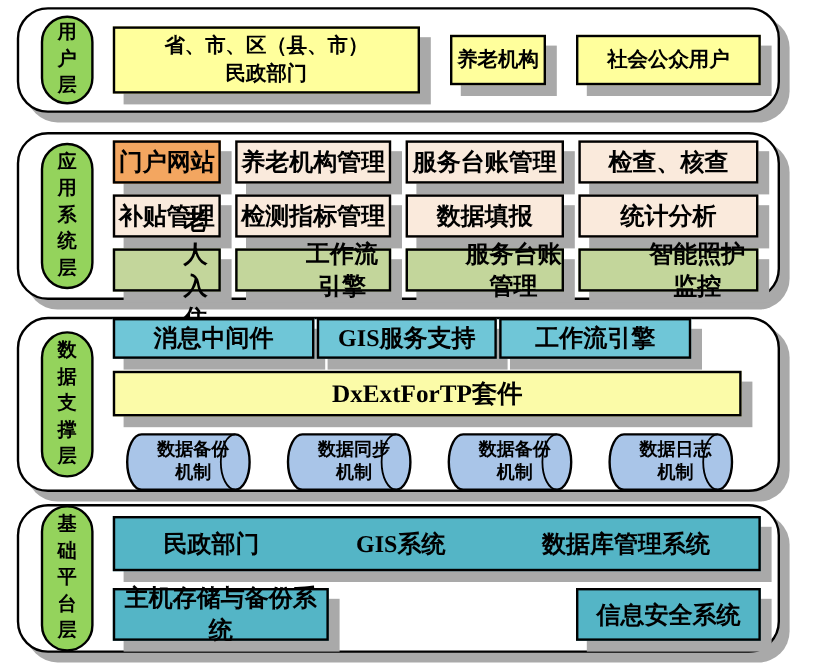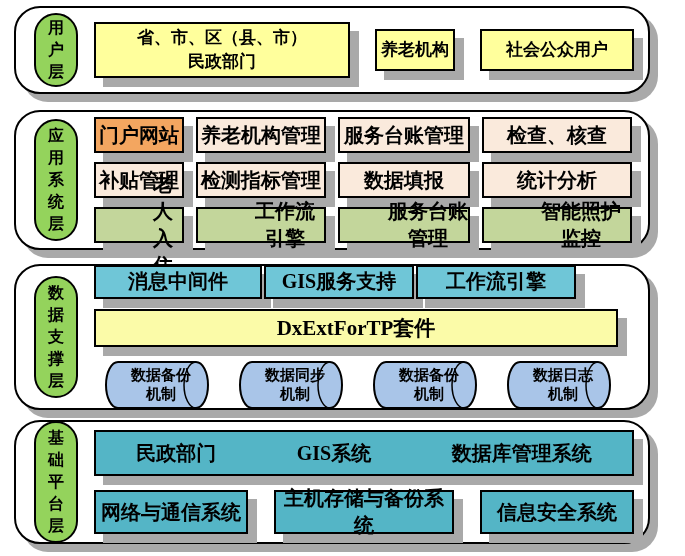--- a/index.html
+++ b/index.html
@@ -186,20 +186,19 @@
 平
 台
 层</div>
     <div class="content">
       <div class="box platform-top">
         <span>民政部门</span>
         <span>GIS系统</span>
         <span>数据库管理系统</span>
       </div>
       <div class="platform-row">
-        <div class="box platform-box platform-box-1">网络与通信系统</div>
         <div class="box platform-box platform-box-2">主机存储与备份系统</div>
         <div class="box platform-box platform-box-3">信息安全系统</div>
       </div>
     </div>
   </div>
 
 </div>
 
 </body></html>

